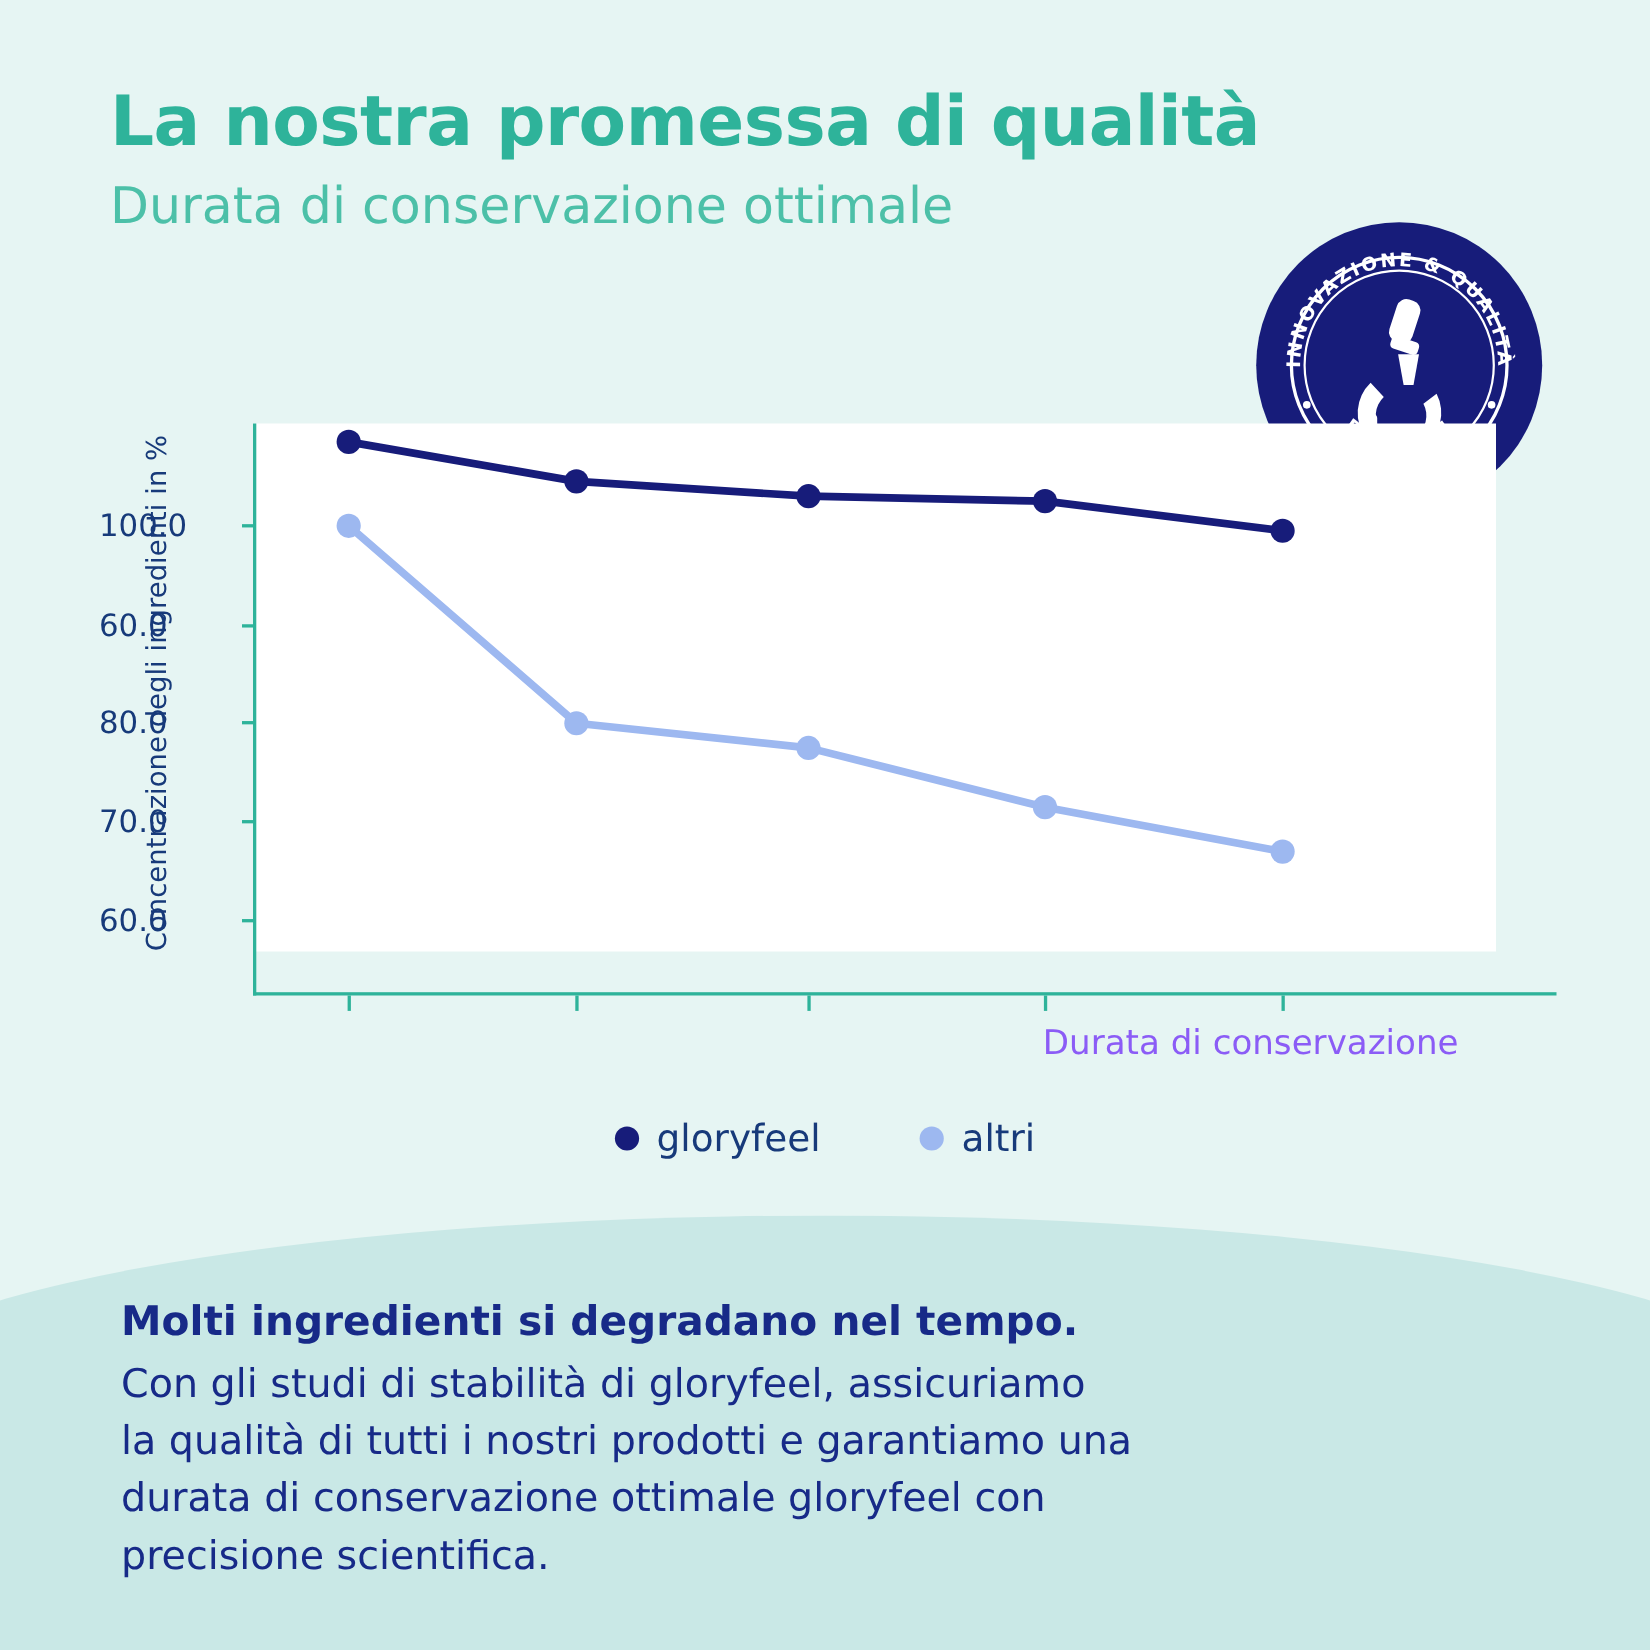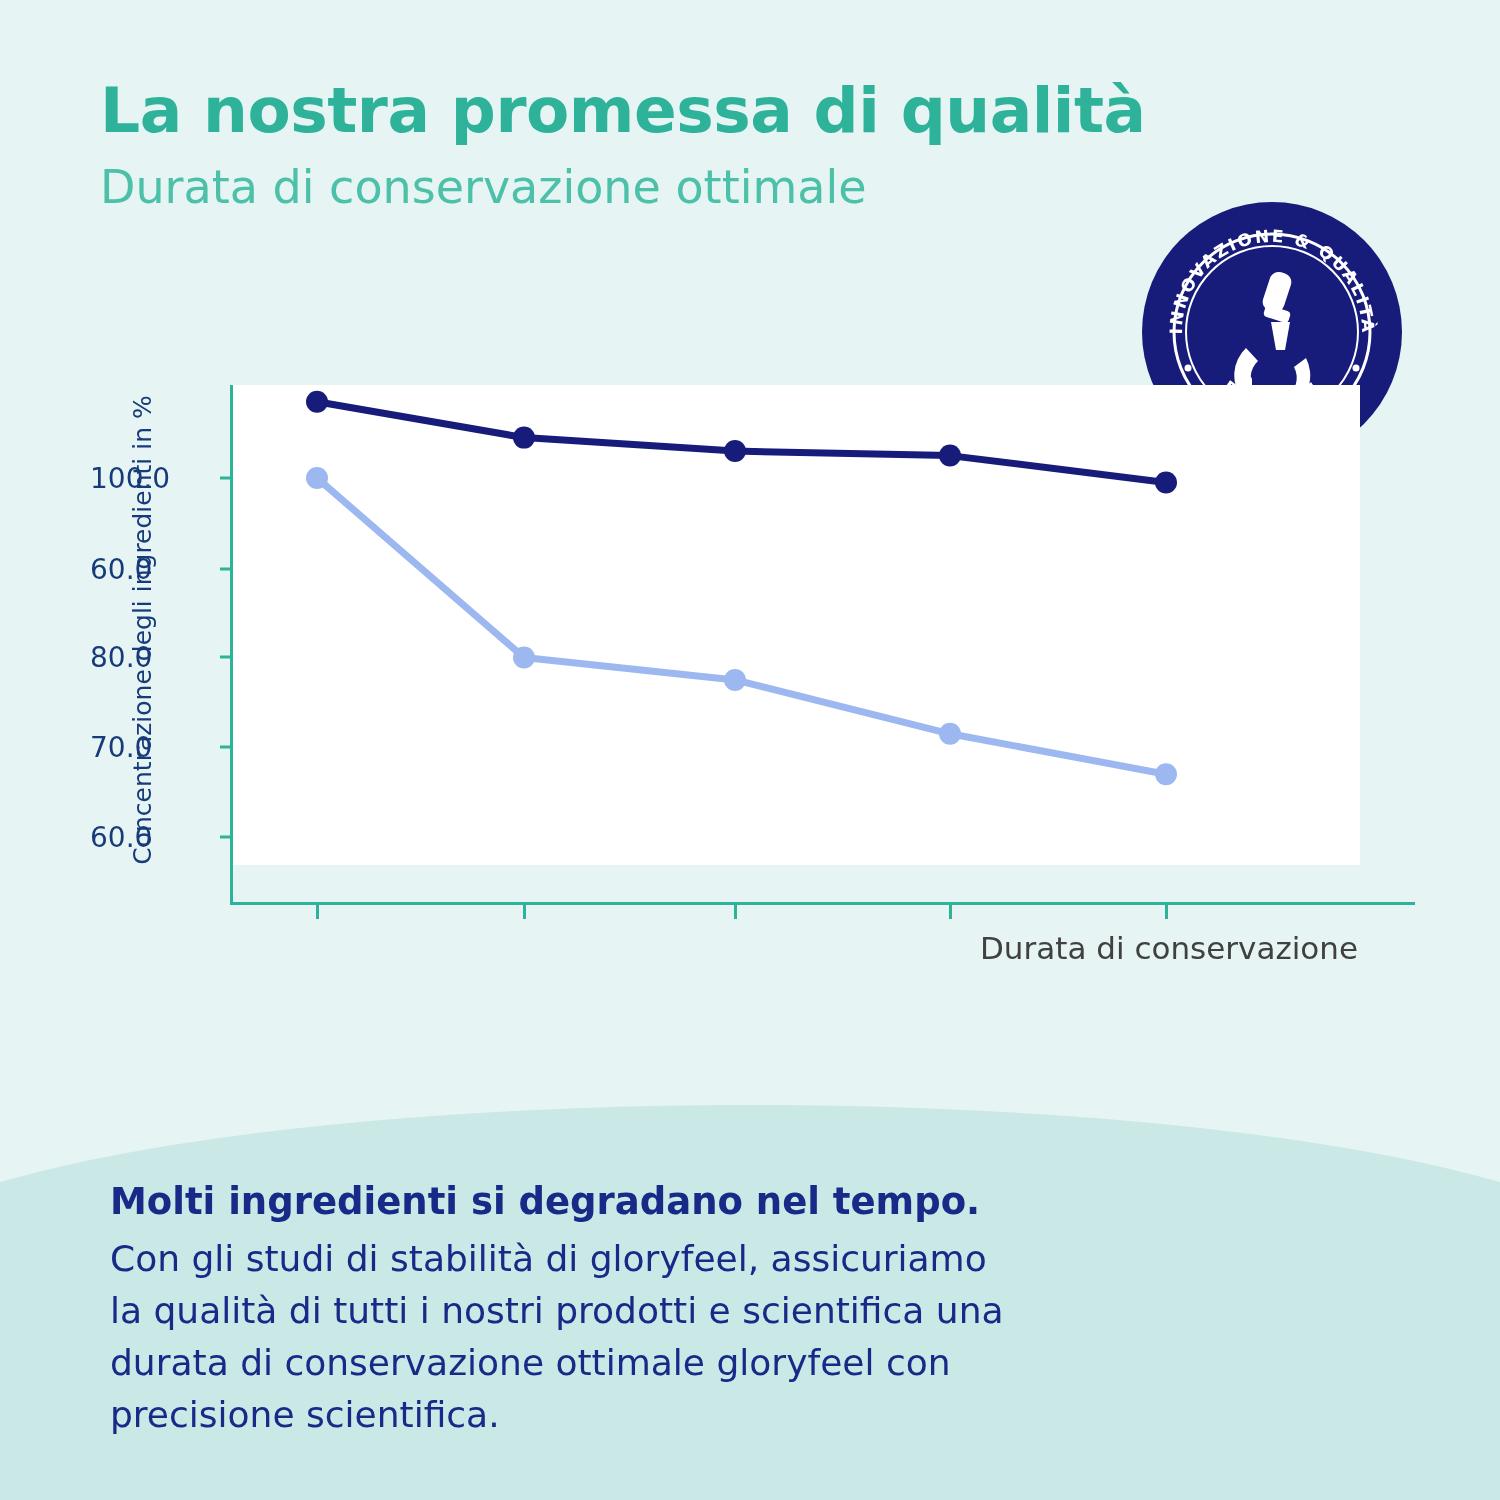--- a/index.html
+++ b/index.html
@@ -125,24 +125,24 @@
   }
   .xtick-mark {
     position: absolute;
     width: 3px;
     height: 14px;
     background: #2eb39a;
     top: 575px;
   }
   .xlabel {
     position: absolute;
-    left: 920px;
+    left: 888px;
     top: 600px;
     font-size: 31px;
-    color: #404040;
+    color: #8b5cf6;
     white-space: nowrap;
   }
 
   
   .legend {
     position: absolute;
     top: 1015px;
     left: 0;
     width: 1500px;
     display: flex;
@@ -288,28 +288,38 @@
           <circle cx="464" cy="327.5" r="11" fill="#9db8f0"></circle>
           <circle cx="675" cy="349.9375" r="11" fill="#9db8f0"></circle>
           <circle cx="890" cy="403.7875" r="11" fill="#9db8f0"></circle>
           <circle cx="1106" cy="444.175" r="11" fill="#9db8f0"></circle>
         </g>
     </svg>
 
     <div class="xlabel">Durata di conservazione</div>
   </div>
 
+  <div class="legend">
+    <div class="legend-item">
+      <span class="legend-dot" style="background:#171c7a"></span>
+      <span class="legend-label">gloryfeel</span>
+    </div>
+    <div class="legend-item">
+      <span class="legend-dot" style="background:#9db8f0"></span>
+      <span class="legend-label">altri</span>
+    </div>
+  </div>
 
   <div class="bottom-wrap">
     <div class="bottom-bg"></div>
     <div class="bottom-text">
       <span class="bottom-line1">Molti ingredienti si degradano nel tempo.</span>
       <span>Con gli </span><span class="b">studi di stabilità</span><span> di gloryfeel, assicuriamo</span>
       <br>
-      <span>la qualità di tutti i nostri prodotti e scientifica </span><span class="b">una</span>
+      <span>la qualità di tutti i nostri prodotti e garantiamo </span><span class="b">una</span>
       <br>
       <span class="b">durata di conservazione ottimale</span><span> gloryfeel con</span>
       <br>
       <span class="b">precisione scientifica</span><span>.</span>
     </div>
   </div>
 
 </div>
 
 </body></html>

